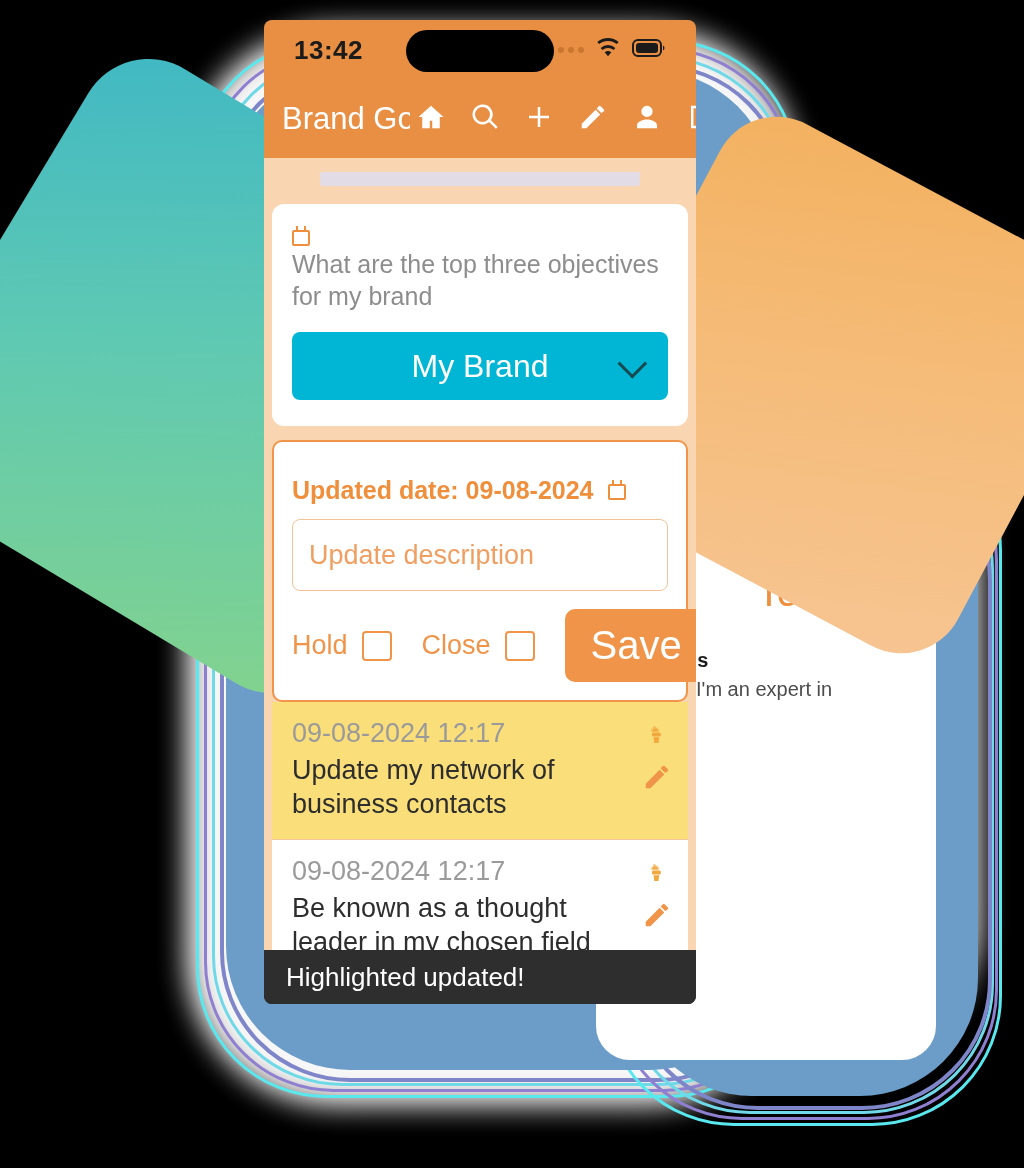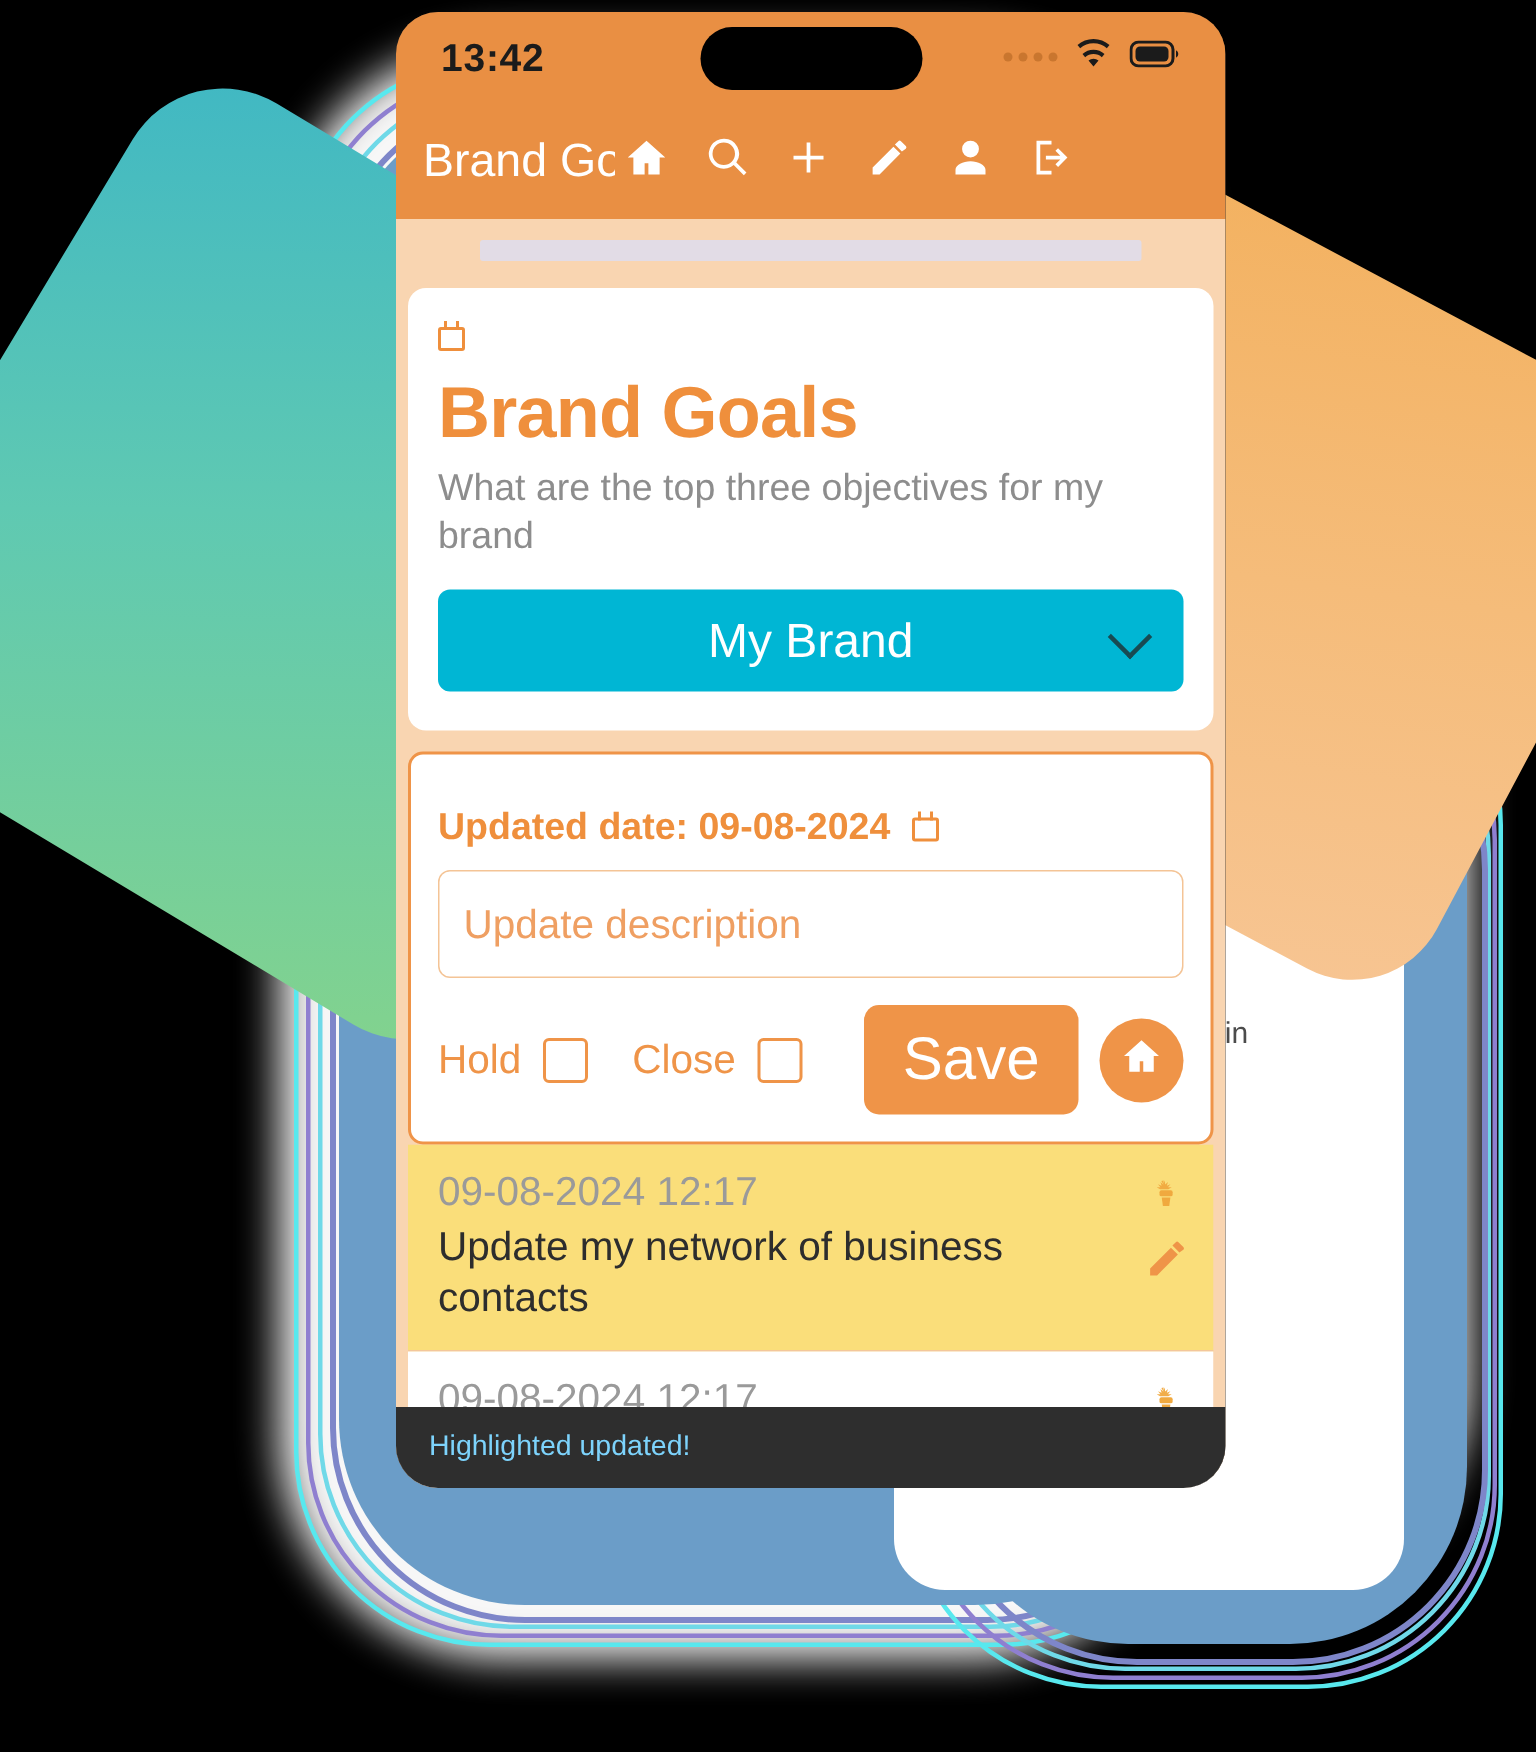--- a/index.html
+++ b/index.html
@@ -88,22 +88,22 @@
   .pb-total-label{color:#ef8f3c;font-size:40px;}
   .pb-total-badge{
     background:#f8d1ac;color:#4a4a4a;font-size:24px;border-radius:10px;
     width:44px;height:54px;display:flex;align-items:center;justify-content:center;
   }
   .pb-q-title{font-weight:bold;font-size:20px;color:#1b1b1b;margin:30px 0 0 -36px;padding-left:16px;}
   .pb-q-sub{font-size:20px;color:#4c4c4c;margin:6px 0 0 -16px;padding-left:16px;}
 
   
   .phone-front{
-    position:absolute;left:264px;top:8px;width:553px;height:984px;
-    background:#2b2b2b;border-radius:28px;overflow:hidden;
+    position:absolute;left:264px;top:20px;width:432px;height:984px;
+    background:#2b2b2b;border-radius:8px;overflow:hidden;
   }
   .pf-status{
     height:60px;background:#e98f43;display:flex;align-items:center;
     position:relative;padding:0 30px;box-sizing:border-box;color:#1b1b1b;
   }
   .pf-time{font-size:26px;font-weight:bold;letter-spacing:.5px;}
   .pf-notch{
     position:absolute;left:50%;transform:translateX(-50%);top:10px;
     width:148px;height:42px;background:#000;border-radius:22px;
   }
@@ -181,21 +181,21 @@
   .task-time{color:#9a9a9a;font-size:27px;}
   .task-text{color:#2d2d2d;font-size:27px;line-height:1.26;margin-top:4px;}
   .task-icons{display:flex;flex-direction:column;gap:6px;align-items:center;
     padding-left:10px;padding-top:4px;}
   .task-icons svg{width:30px;height:30px;}
 
   .pf-toast{
     position:absolute;left:0;right:0;bottom:0;height:54px;background:#2e2e2e;
     display:flex;align-items:center;padding-left:22px;box-sizing:border-box;
   }
-  .pf-toast span{color:#7dd3fc;font-size:19px;}
+  .pf-toast span{color:#ffffff;font-size:26px;}
 
   .tasklist{border-radius:0 0 0 0;overflow:hidden;}
 </style>
 </head>
 <body>
 
 <div class="stage">
 
   <div class="glow-white"></div>
   <div class="glow-white2"></div>
@@ -319,21 +319,20 @@
     <div class="pf-scroll">
       <div class="pf-progress"></div>
     </div>
 
     <div class="pf-content">
 
       <div class="card card-goal">
         <div class="label-date">
           <span class="cal-ico"></span>
         </div>
-        <div class="goal-title">Brand Goals</div>
         <div class="goal-sub">What are the top three objectives for my brand</div>
         <div class="brand-select">
           <span>My Brand</span>
           <span class="chev"></span>
         </div>
       </div>
 
       <div class="card-update">
         <div class="label-date">
           <span>Updated date: 09-08-2024</span>

